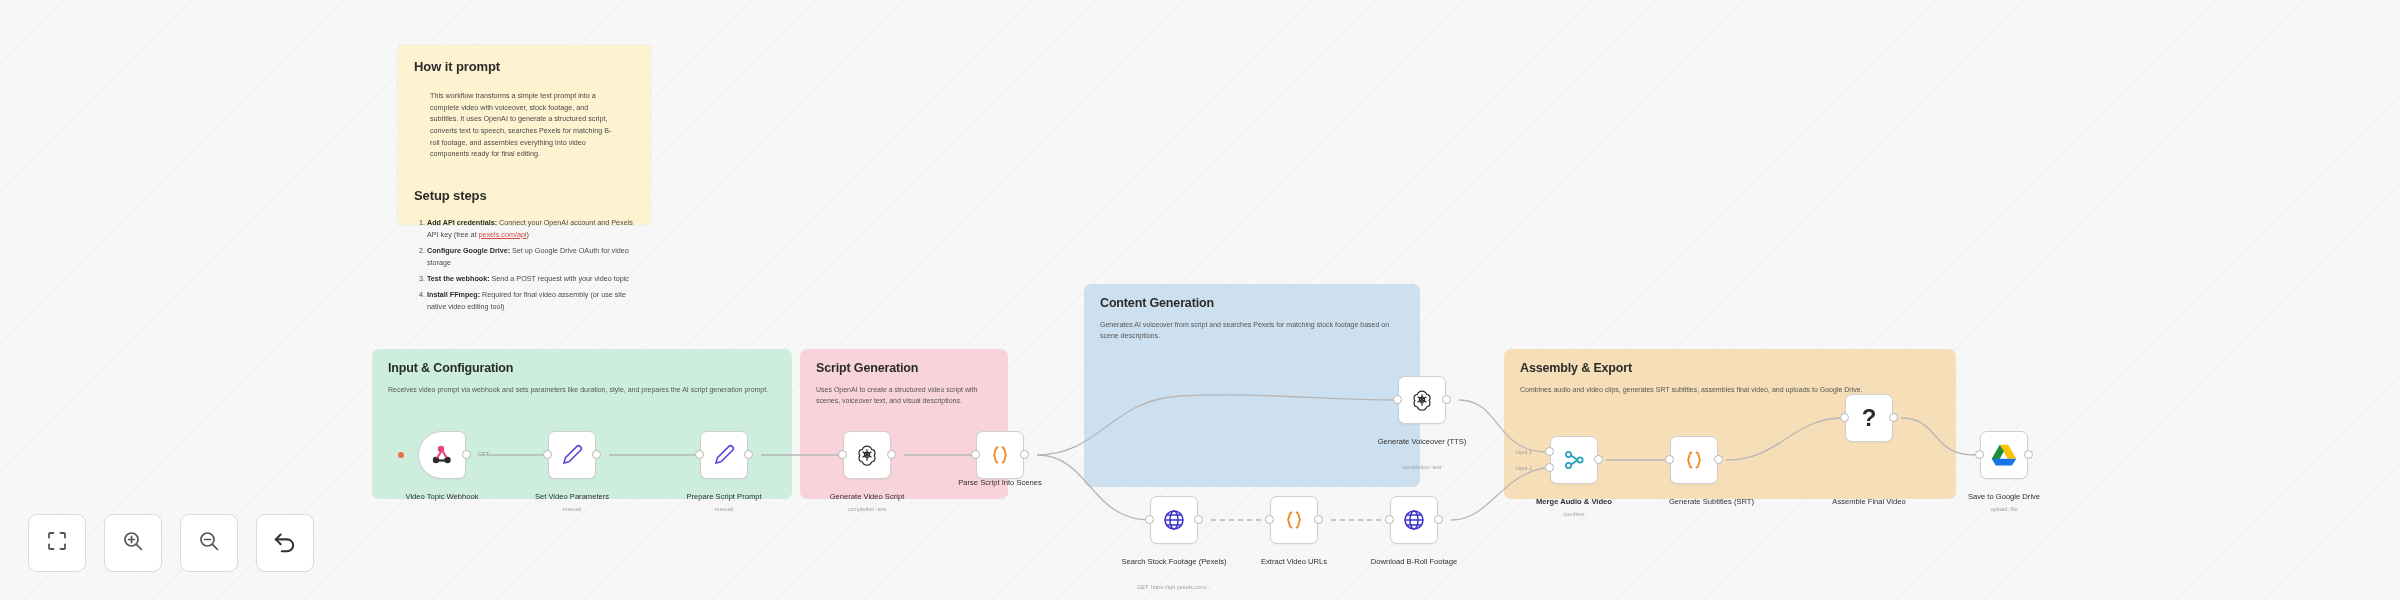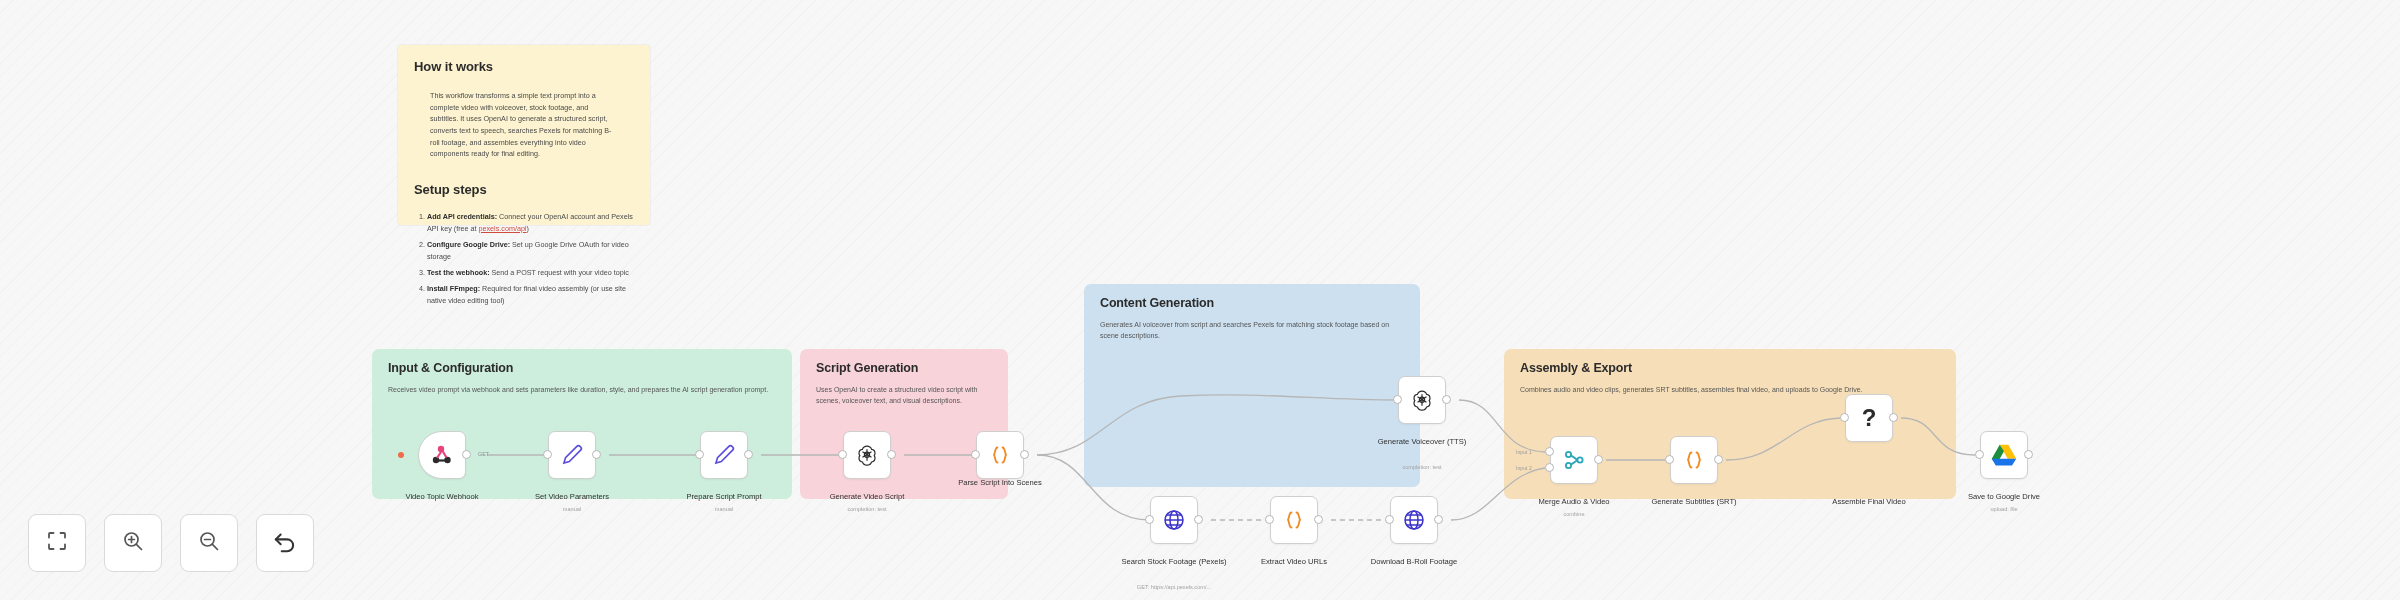--- a/index.html
+++ b/index.html
@@ -29,21 +29,21 @@
     color: #3a3a3a;
     box-shadow: 0 0 0 1px rgba(0,0,0,0.035);
   }
   .sticky h3 {
     margin: 0 0 14px 0;
     font-size: 13px;
     font-weight: bold;
     color: #2b2b2b;
     letter-spacing: -0.1px;
   }
-  .sticky h3.second { margin-top: 22px; }
+  .sticky h3.second { margin-top: 28px; }
   .sticky p {
     margin: 16px;
     font-size: 7.2px;
     line-height: 1.62;
     color: #4a4a4a;
   }
   .sticky ol {
     margin: 10px 0 0 0;
     padding-left: 13px;
     font-size: 7.2px;
@@ -164,21 +164,21 @@
     justify-content: center;
     cursor: pointer;
   }
 </style>
 </head>
 <body>
 
 <div id="canvas">
 
   <div class="sticky" style="left:398px; top:45px; width:252px; height:180px;">
-    <h3>How it works</h3>
+    <h3>How it prompt</h3>
     <p>This workflow transforms a simple text prompt into a complete video with voiceover, stock footage, and subtitles. It uses OpenAI to generate a structured script, converts text to speech, searches Pexels for matching B-roll footage, and assembles everything into video components ready for final editing.</p>
     <h3 class="second">Setup steps</h3>
     <ol>
       <li>
         <b>Add API credentials:</b><span> Connect your OpenAI account and Pexels API key (free at </span><a href="#">pexels.com/api</a><span>)</span>
       </li>
       <li>
         <b>Configure Google Drive:</b><span> Set up Google Drive OAuth for video storage</span>
       </li>
       <li>
@@ -370,34 +370,34 @@
         <path d="M9 7.6 C12.5 9 13 10.8 15.4 11.6"></path>
         <path d="M9 16.4 C12.5 15 13 13.2 15.4 12.4"></path>
       </svg>
     </span>
   </div>
   <div class="port" style="left:1545px; top:447px;"></div>
   <div class="port-label" style="left:1516px; top:449px;">Input 1</div>
   <div class="port" style="left:1545px; top:463px;"></div>
   <div class="port-label" style="left:1516px; top:465px;">Input 2</div>
   <div class="port" style="left:1594px; top:455px;"></div>
-  <div class="node-label" style="left:1514px; top:497px; width:120px;">Merge Audio &amp; Video</div>
+  <div class="node-label" style="left:1514px; top:497px; width:120px;font-weight:bold;">Merge Audio &amp; Video</div>
   <div class="node-sub" style="left:1514px; top:511px; width:120px;">combine</div>
 
   <div class="node" style="left:1670px; top:436px;">
     <span class="glyph">
       <svg width="24" height="24" viewBox="0 0 24 24" fill="none" stroke="#f08a24" stroke-width="1.8" stroke-linecap="round">
         <path d="M9.5 4.5 C7 4.5 7.5 9 6 11.8 C7.5 14.5 7 19.5 9.5 19.5"></path>
         <path d="M14.5 4.5 C17 4.5 16.5 9 18 11.8 C16.5 14.5 17 19.5 14.5 19.5"></path>
       </svg>
     </span>
   </div>
   <div class="port" style="left:1665px; top:455px;"></div>
   <div class="port" style="left:1714px; top:455px;"></div>
-  <div class="node-label" style="left:1634px; top:497px; width:120px;">Generate Subtitles (SRT)</div>
+  <div class="node-label" style="left:1634px; top:497px; width:120px;text-align:right;">Generate Subtitles (SRT)</div>
 
   <div class="node" style="left:1845px; top:394px;">
     <span class="glyph" style="font-size:24px; font-weight:bold; color:#2b2b2b; line-height:1;">?</span>
   </div>
   <div class="port" style="left:1840px; top:413px;"></div>
   <div class="port" style="left:1889px; top:413px;"></div>
   <div class="node-label" style="left:1809px; top:497px; width:120px;">Assemble Final Video</div>
 
   <div class="node" style="left:1980px; top:431px;">
     <span class="glyph">

